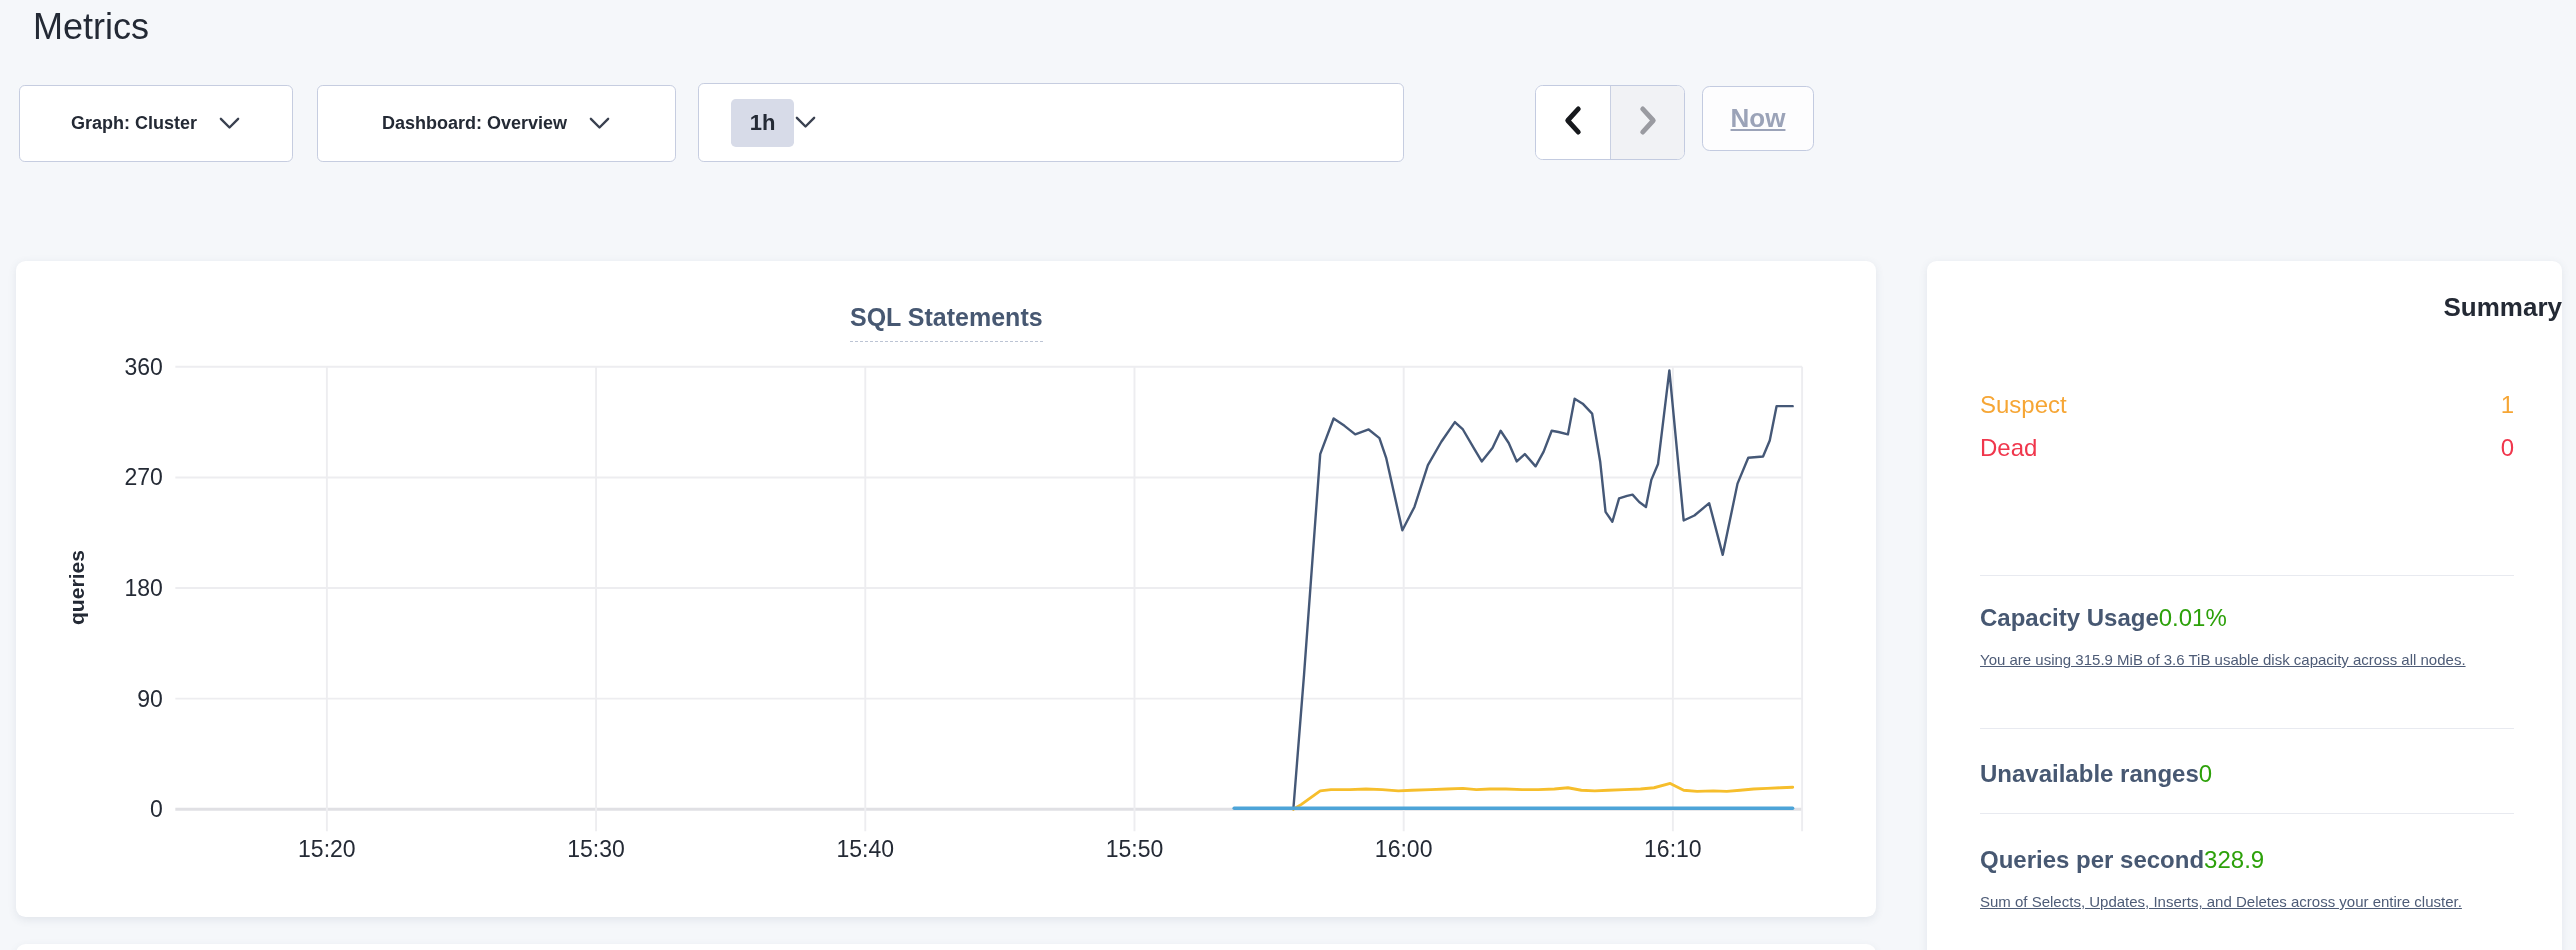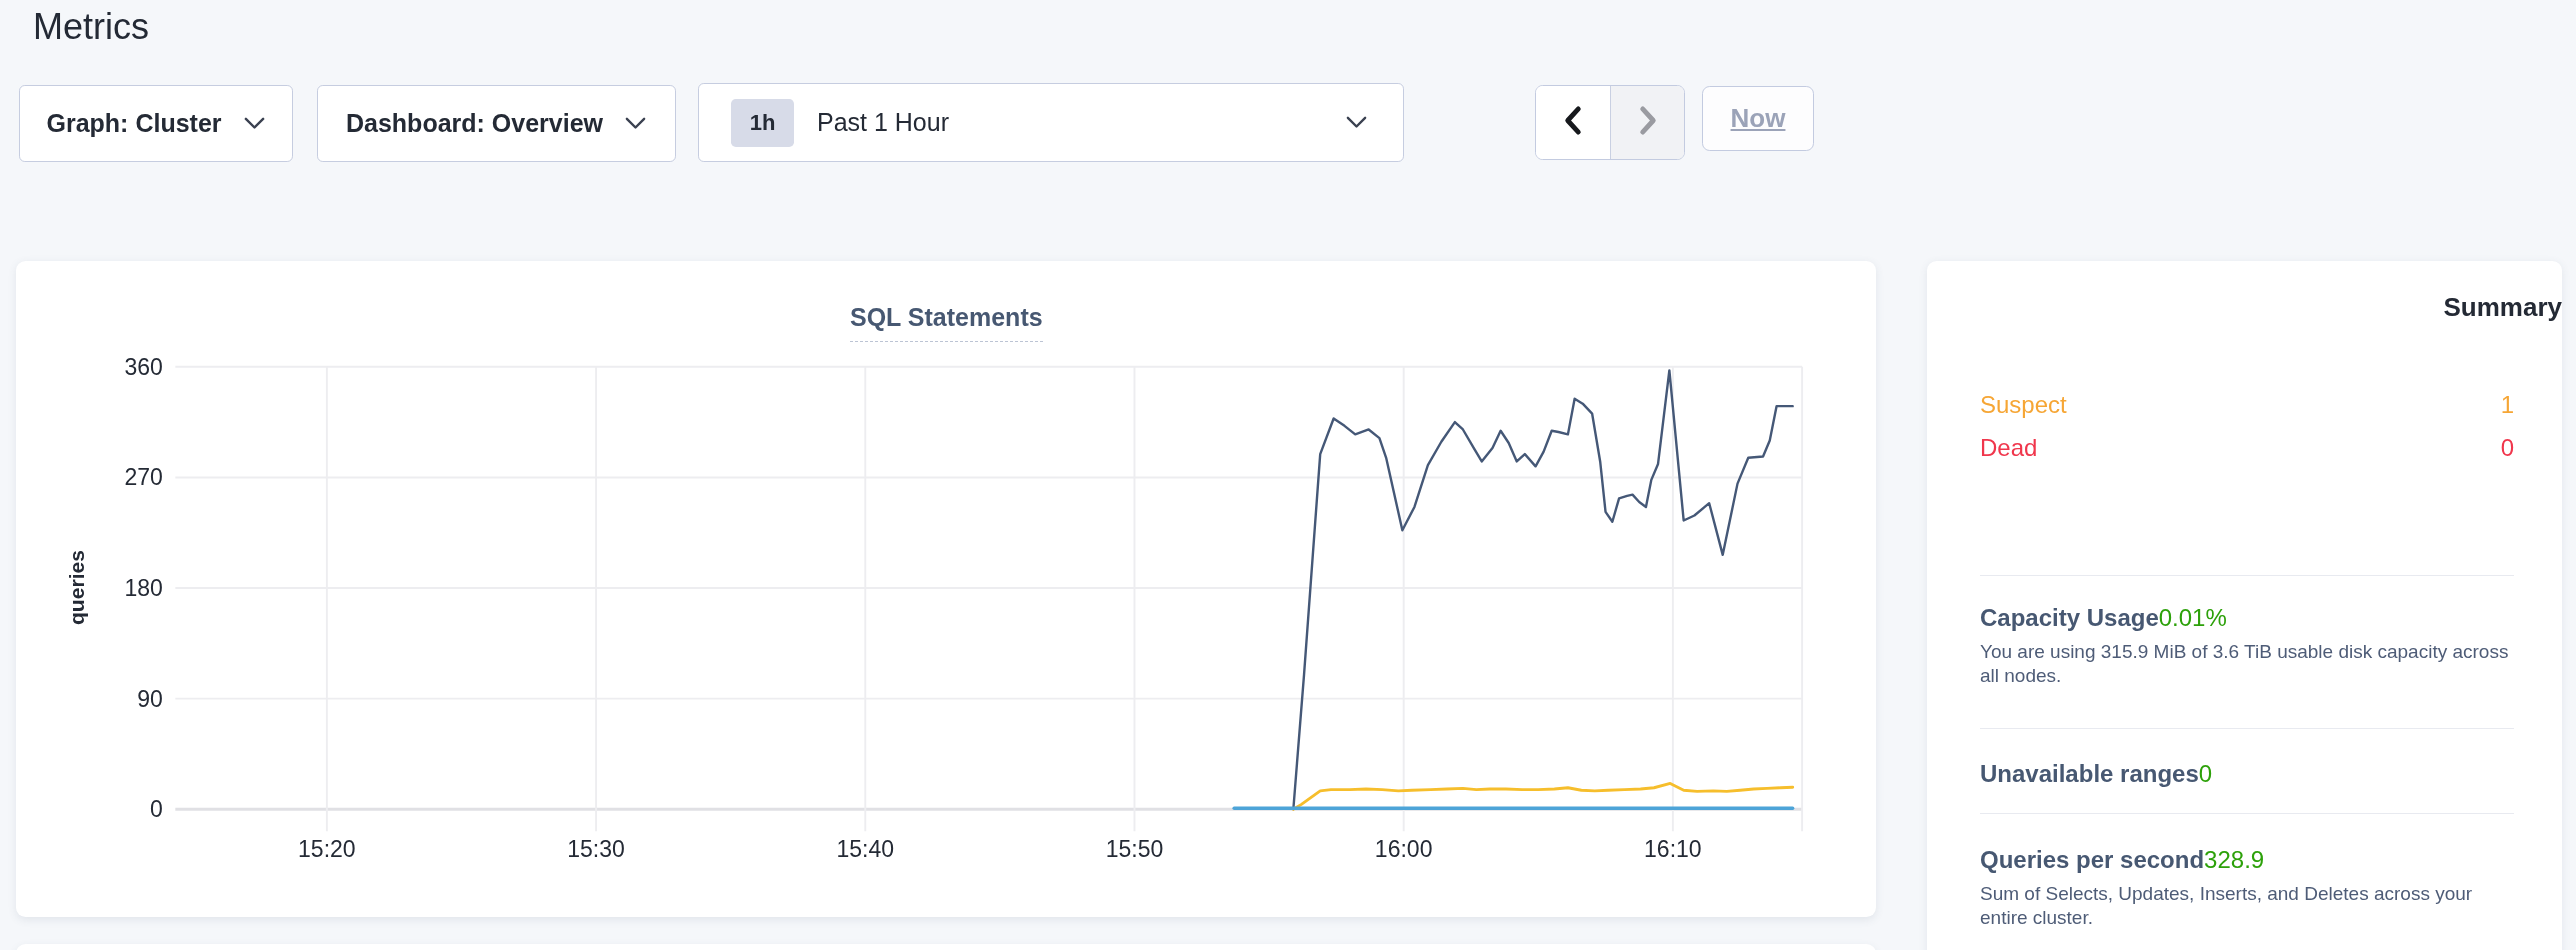--- a/index.html
+++ b/index.html
@@ -16,21 +16,21 @@
   }
   
   .dd {
     position:absolute; top:85px; height:77px;
     background:#fff; border:1.4px solid #c6cde0; border-radius:5.8px;
     display:flex; align-items:center; justify-content:center; gap:21px;
     cursor:pointer;
   }
   .dd-graph { left:19px; width:274px; }
   .dd-dash  { left:317px; width:359px; }
-  .dd-label { font-size:25px; font-weight:700; color:#242a35; }
+  .dd-label { font-size:18px; font-weight:700; color:#242a35; }
   .chev { color:#3a4150; display:flex; align-items:center; }
   .time-picker {
     position:absolute; left:698px; top:83px; width:706px; height:79px;
     background:#fff; border:1.4px solid #c6cde0; border-radius:5.8px;
     display:flex; align-items:center; cursor:pointer;
   }
   .tp-badge {
     margin-left:32px; width:63px; height:48px; border-radius:4.8px;
     background:#d7dbe8; color:#242a35; font-size:22px; font-weight:700;
     display:flex; align-items:center; justify-content:center;
@@ -73,21 +73,21 @@
   .sum-row { height:43px; display:flex; align-items:center; font-size:24px; }
   .sum-row .grow { flex:1; }
   .lbl-bold { font-weight:700; color:#475872; }
   .link { color:#2a63e5; margin-left:19px; cursor:pointer; }
   .c-green { color:#2da10a; }
   .c-orange { color:#f6a635; }
   .c-red { color:#f0364c; }
   .sum-div { position:absolute; left:53px; right:48px; height:0; border-top:1.4px solid #e8eaf0; }
   .sec-row { position:absolute; left:53px; right:48px; height:35px;
              display:flex; align-items:center; font-size:24px; }
-  .sum-desc { position:absolute; left:53px; right:48px; font-size:19px; line-height:24px; color:#4e5c77; }
+  .sum-desc { position:absolute; left:53px; right:48px; font-size:15px; line-height:40px; color:#4e5c77;text-decoration:underline; }
 </style>
 </head>
 <body>
 
 <h1 class="page-title">Metrics</h1>
 
 <div class="dd dd-graph">
   <span class="dd-label">Graph: Cluster</span>
   <span class="chev">
     <svg width="23" height="14.4" viewBox="0 0 24 15">
@@ -100,21 +100,20 @@
   <span class="dd-label">Dashboard: Overview</span>
   <span class="chev">
     <svg width="23" height="14.4" viewBox="0 0 24 15">
         <polyline points="3,3 12,12 21,3" fill="none" stroke="currentColor" stroke-width="2.5" stroke-linecap="round" stroke-linejoin="round"></polyline>
       </svg>
   </span>
 </div>
 
 <div class="time-picker">
   <span class="tp-badge">1h</span>
-  <span class="tp-label">Past 1 Hour</span>
   <span class="chev tp-chev">
     <svg width="23" height="14.4" viewBox="0 0 24 15">
         <polyline points="3,3 12,12 21,3" fill="none" stroke="currentColor" stroke-width="2.5" stroke-linecap="round" stroke-linejoin="round"></polyline>
       </svg>
   </span>
 </div>
 
 <div class="nav-group">
   <div class="nav-half nav-prev">
     <span>

